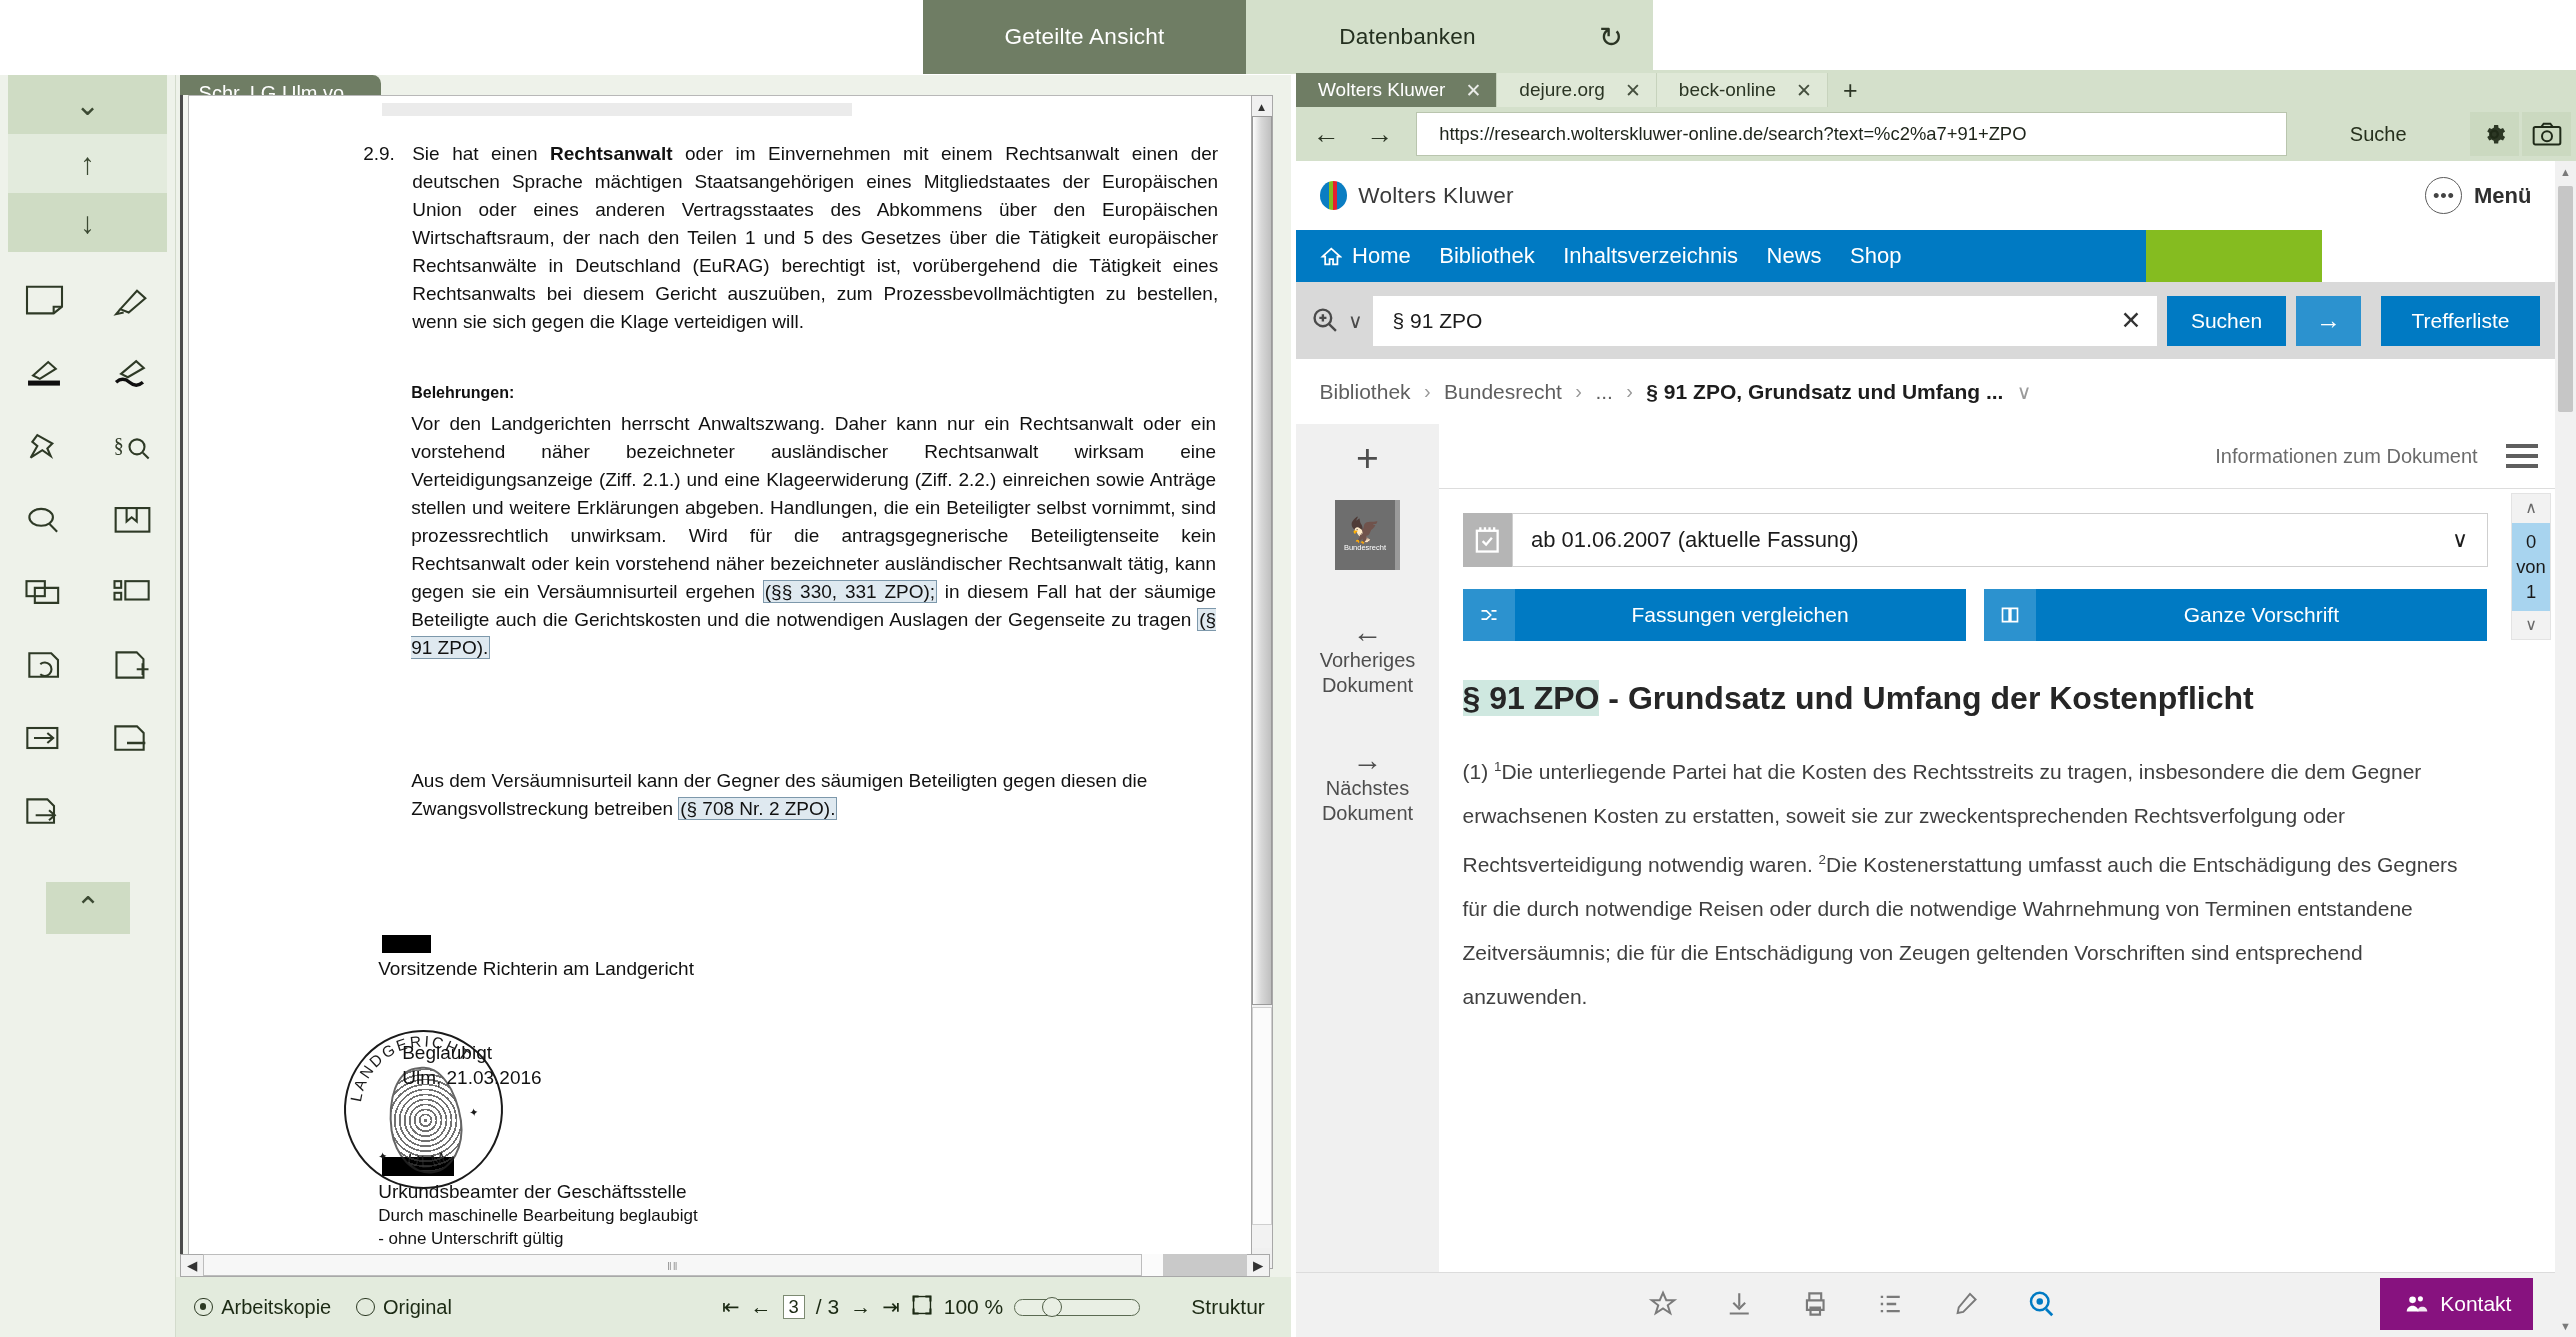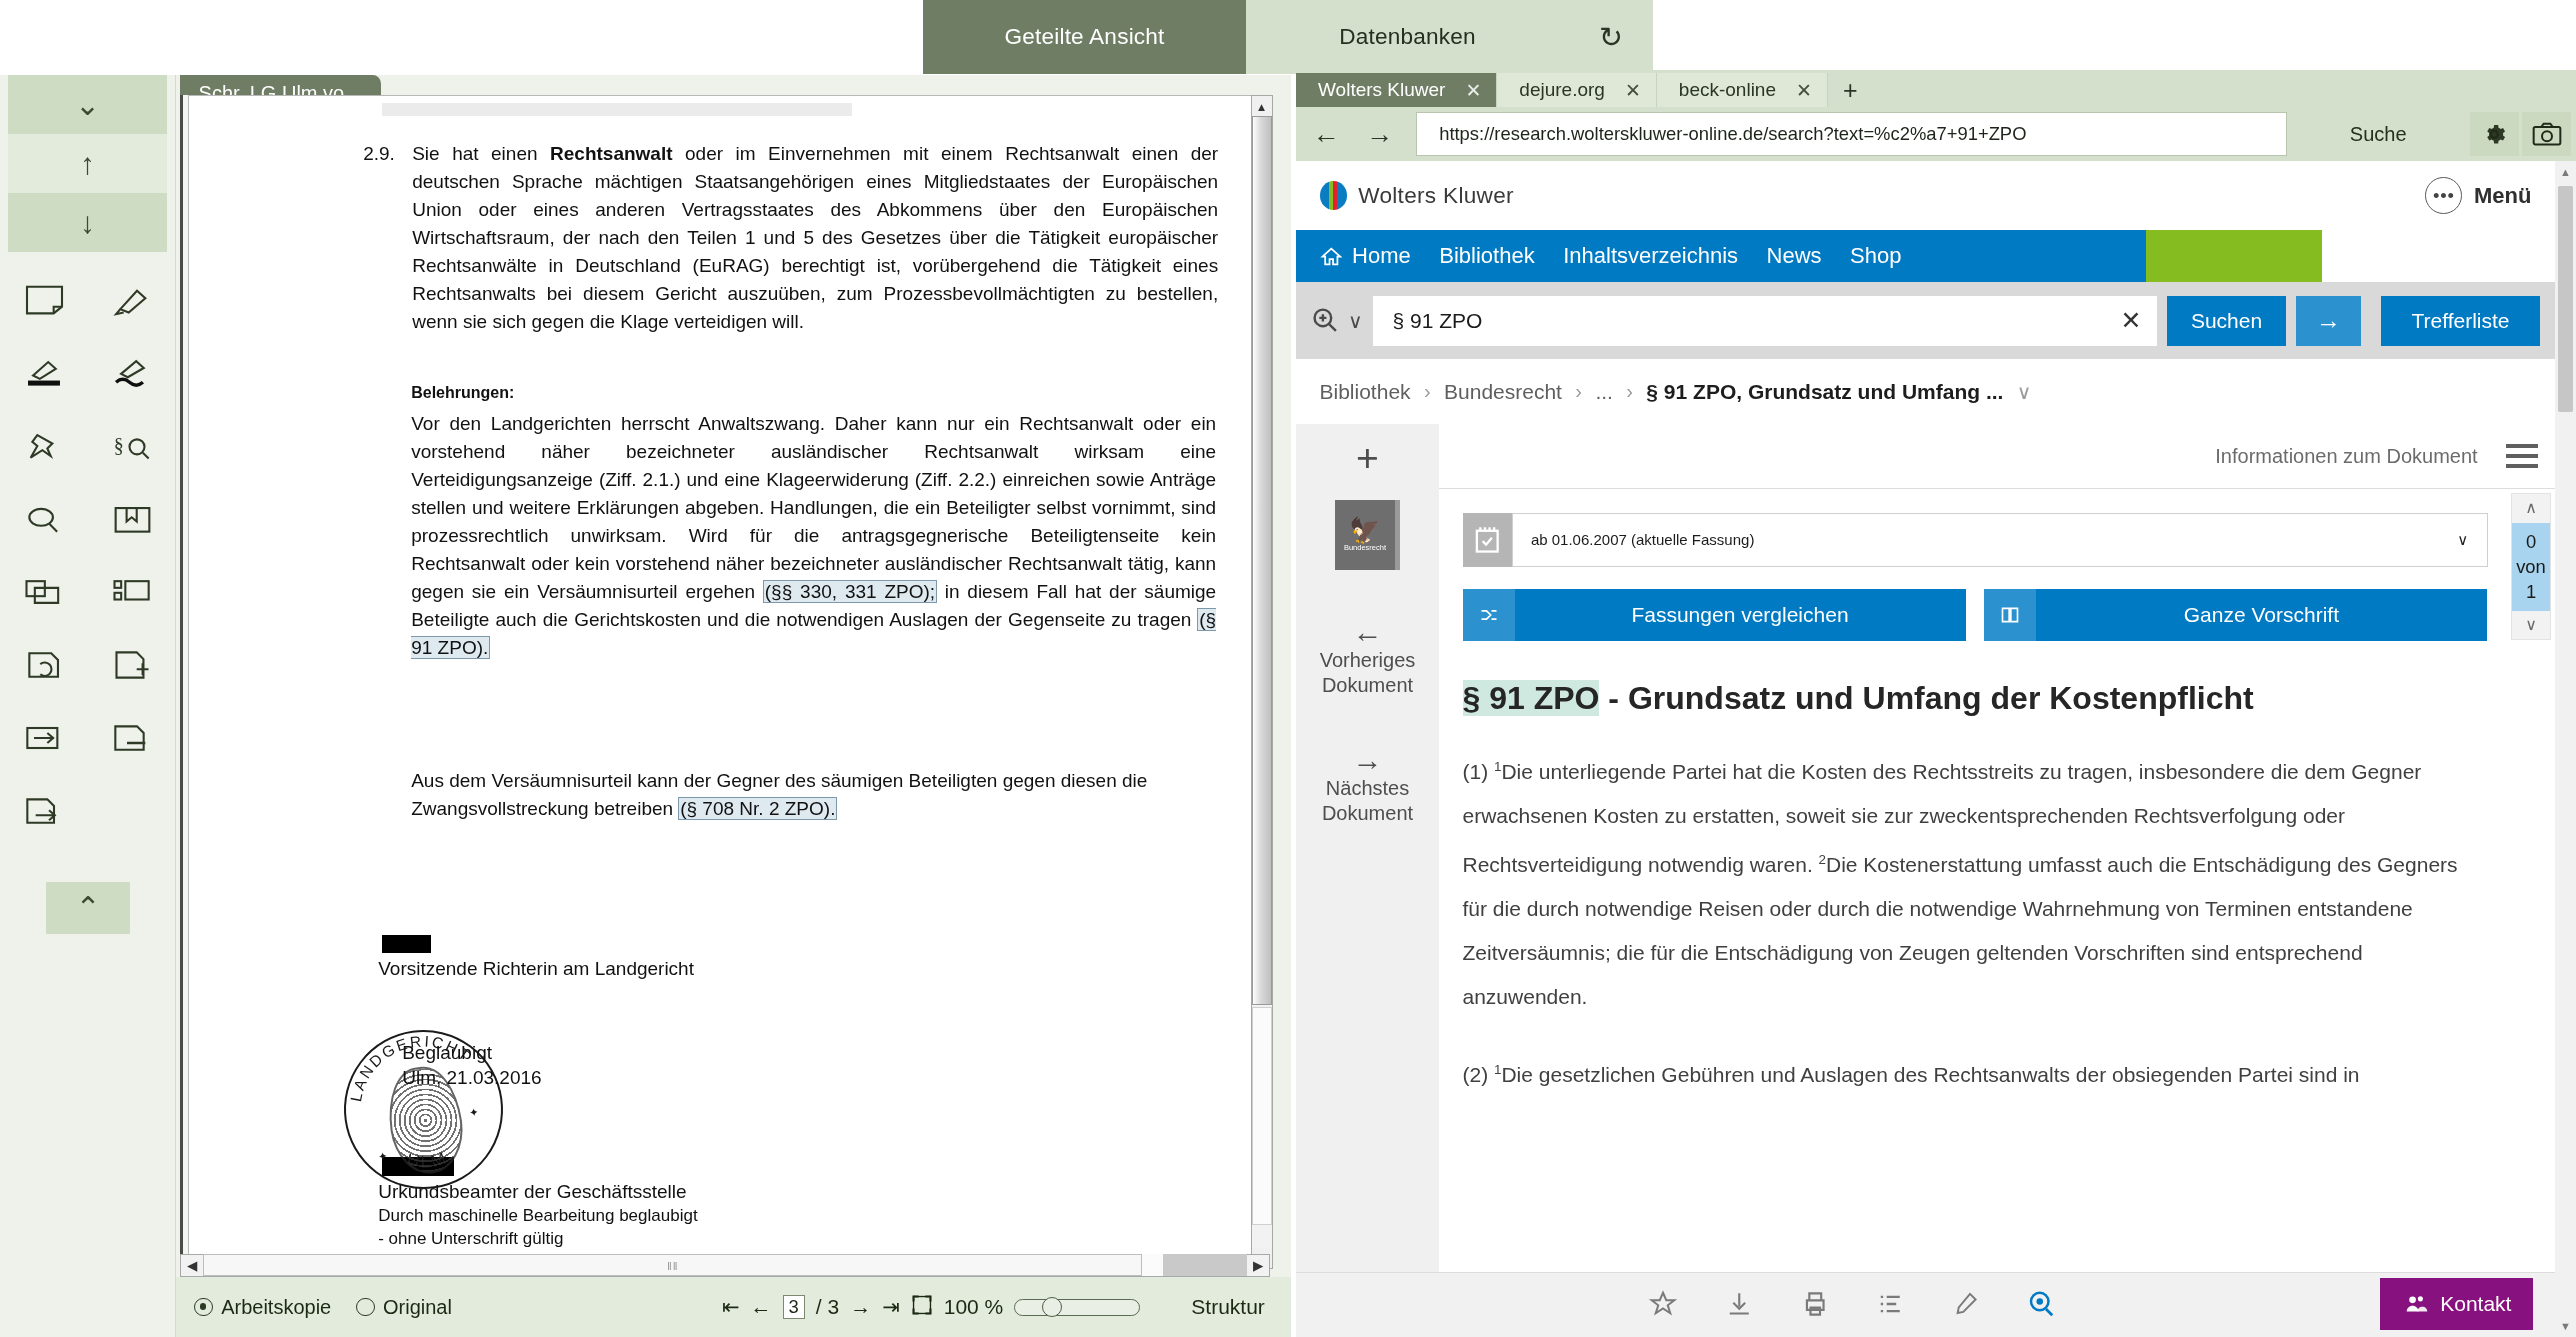--- a/index.html
+++ b/index.html
@@ -311,21 +311,21 @@
   #version-row {
     margin: 23.5px 0 0 23.5px; width: 1025px; height: 54px; display: flex;
   }
   #cal-ic {
     width: 49px; height: 54px; background: #b5b5b5;
     display: flex; align-items: center; justify-content: center;
   }
   #version-select {
     flex: 1; height: 54px; background: #ffffff; border: 0.8px solid #cfcfcf;
     display: flex; align-items: center; padding: 0 18.4px; justify-content: space-between;
-    font-size: 15px; color: #1c1c1c;
+    font-size: 22px; color: #1c1c1c;
   }
   #btn-row { margin: 22px 0 0 23.5px; display: flex; gap: 18.4px; }
   .big-btn {
     width: 503px; height: 52px; background: #007ac3; color: #ffffff;
     display: flex; align-items: center; font-size: 21px;
   }
   .big-btn .bico {
     width: 52px; height: 52px; background: #2c92cf;
     display: flex; align-items: center; justify-content: center; font-size: 22px;
   }
@@ -790,23 +790,20 @@
         </div>
 
         <h1 id="doc-title">
           <span class="hl">§ 91 ZPO</span><span> - Grundsatz und Umfang der Kostenpflicht</span>
         </h1>
 
         <p class="doc-para">
           <span>(1) </span><sup>1</sup><span>Die unterliegende Partei hat die Kosten des Rechtsstreits zu tragen, insbesondere die dem Gegner erwachsenen Kosten zu erstatten, soweit sie zur zweckentsprechenden Rechtsverfolgung oder Rechtsverteidigung notwendig waren. </span><sup>2</sup><span>Die Kostenerstattung umfasst auch die Entschädigung des Gegners für die durch notwendige Reisen oder durch die notwendige Wahrnehmung von Terminen entstandene Zeitversäumnis; die für die Entschädigung von Zeugen geltenden Vorschriften sind entsprechend anzuwenden.</span>
         </p>
 
-        <p class="doc-para">
-          <span>(2) </span><sup>1</sup><span>Die gesetzlichen Gebühren und Auslagen des Rechtsanwalts der obsiegenden Partei sind in</span>
-        </p>
       </div>
 
       <div id="doc-fade"></div>
     </div>
 
     <div id="wk-bottombar">
       <span class="bb-ic"><svg width="30" height="30" viewBox="0 0 24 24">
             <path d="M12 3l2.6 6h6.4l-5.2 4 2 6.4L12 15.6 6.2 19.4l2-6.4L3 9h6.4z" fill="none" stroke="currentColor" stroke-width="1.6"></path>
           </svg></span>
       <span class="bb-ic"><svg width="28.5" height="30" viewBox="0 0 24 24">

